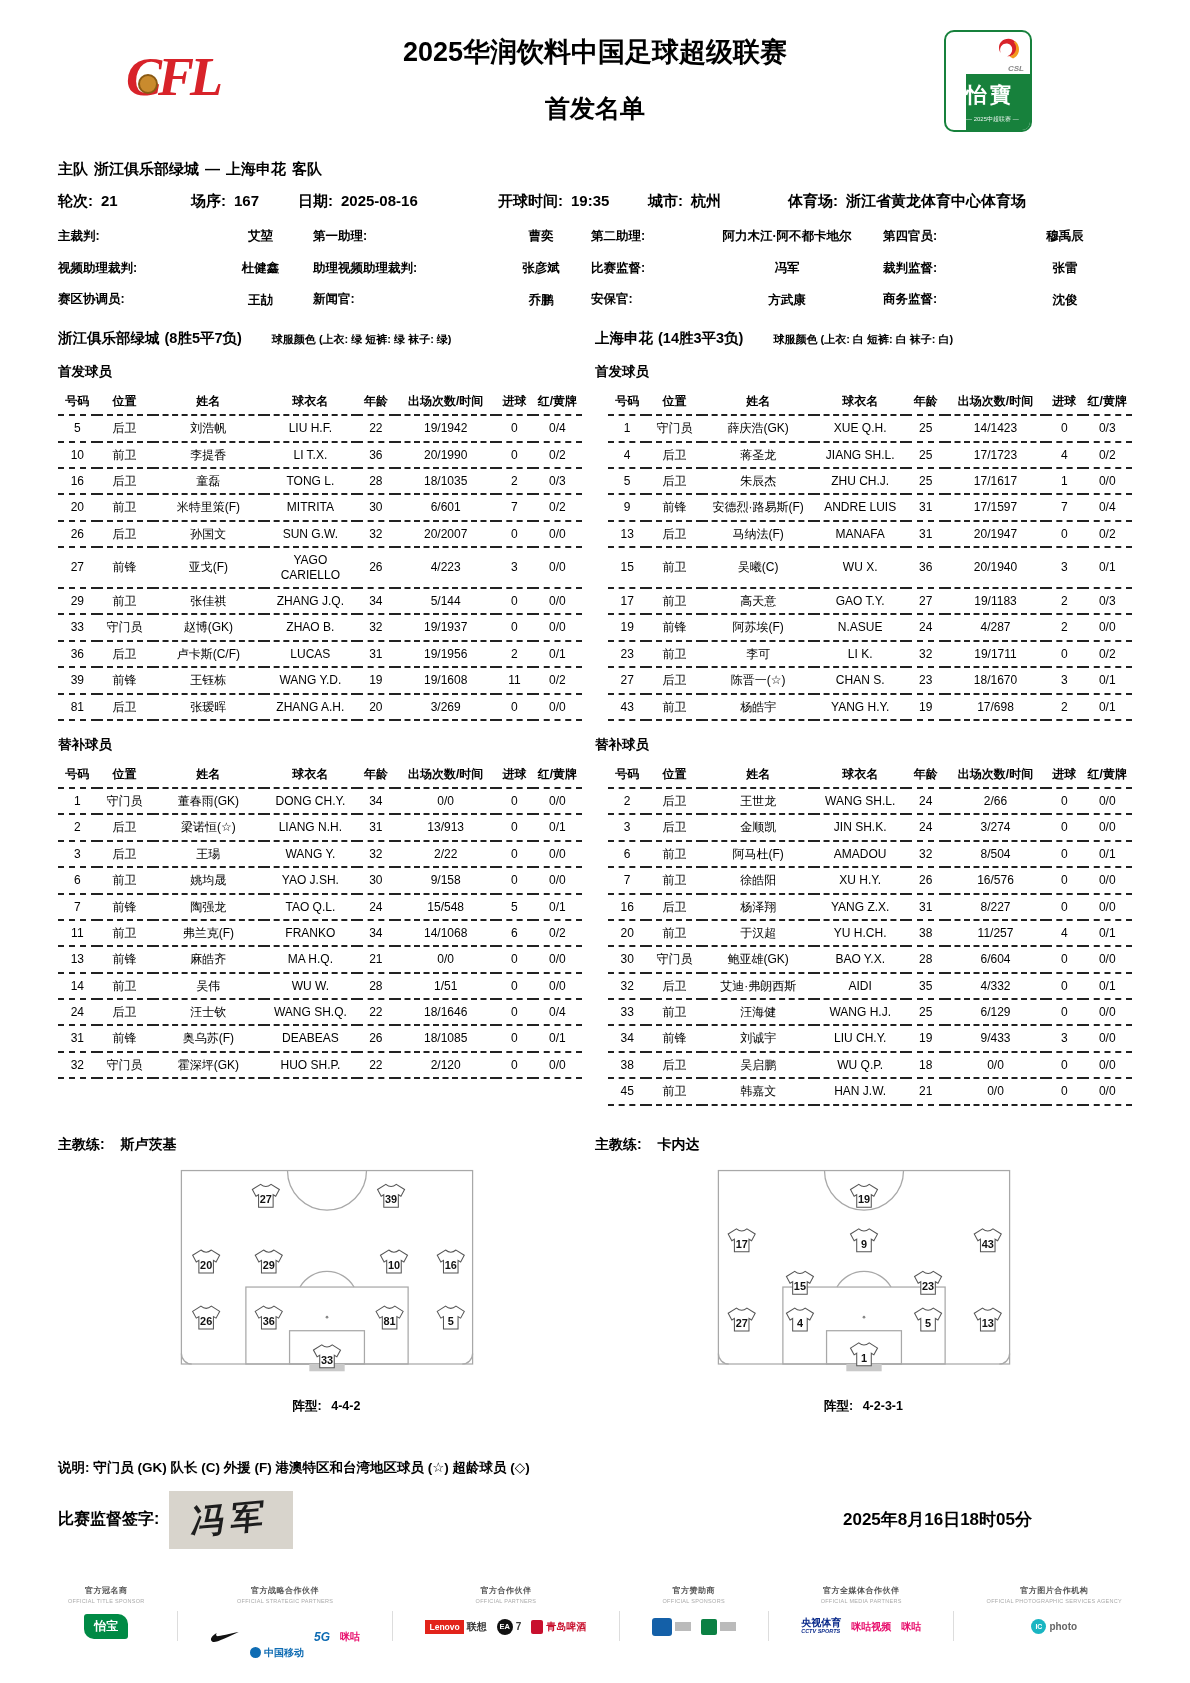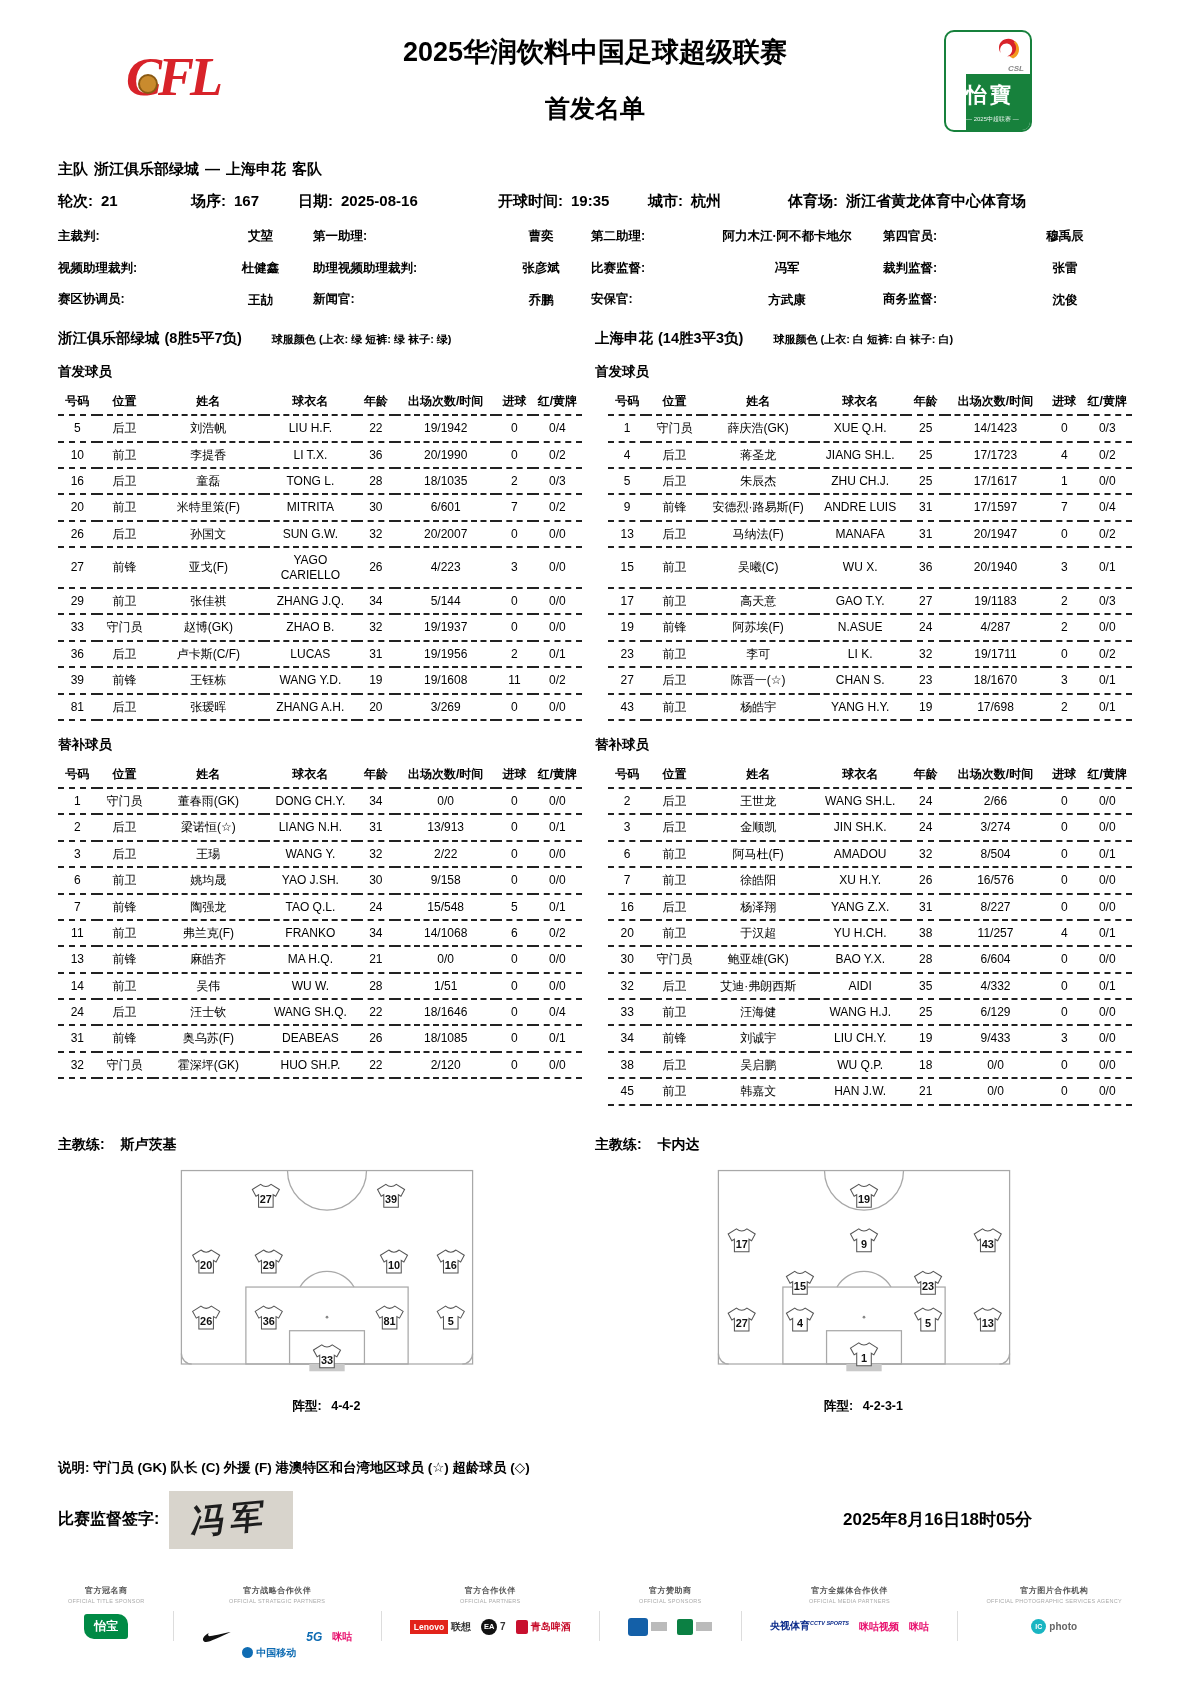--- a/index.html
+++ b/index.html
@@ -94,21 +94,21 @@
   .lg.g5{color:#0f6cb3;font-style:italic;font-size:12px;}
   .lg.migu{color:#e8116e;}
   .lg.lenovo .tag{background:#e2231a;color:#fff;font-size:8.5px;padding:2px 4px;}
   .lg.ea .circ{width:16px;height:16px;border-radius:50%;background:#111;color:#fff;font-size:7.5px;
                display:inline-flex;align-items:center;justify-content:center;}
   .lg.tsingtao{color:#c8102e;}
   .lg.tsingtao .sq{width:12px;height:14px;background:#c8102e;display:inline-block;border-radius:2px;}
   .lg.blue .box{width:20px;height:18px;background:#1460a8;border-radius:3px;display:inline-block;}
   .lg.blue .tbar,.lg.green .tbar{width:16px;height:9px;background:#bbb;display:inline-block;}
   .lg.green .box{width:16px;height:16px;background:#0b8043;border-radius:2px;display:inline-block;}
-  .lg.cctv .stack{display:flex;flex-direction:row;line-height:1.05;color:#0a2a8a;}
+  .lg.cctv .stack{display:flex;flex-direction:column;line-height:1.05;color:#0a2a8a;}
   .lg.cctv .sub{font-size:5.5px;font-style:italic;color:#0a2a8a;}
   .lg.icphoto .circ2{width:15px;height:15px;border-radius:50%;background:#19b5c2;color:#fff;font-size:7px;
                display:inline-flex;align-items:center;justify-content:center;}
   .lg.icphoto b{color:#666;font-weight:600;}
 </style>
 </head>
 <body>
 
 <div class="page">
 

